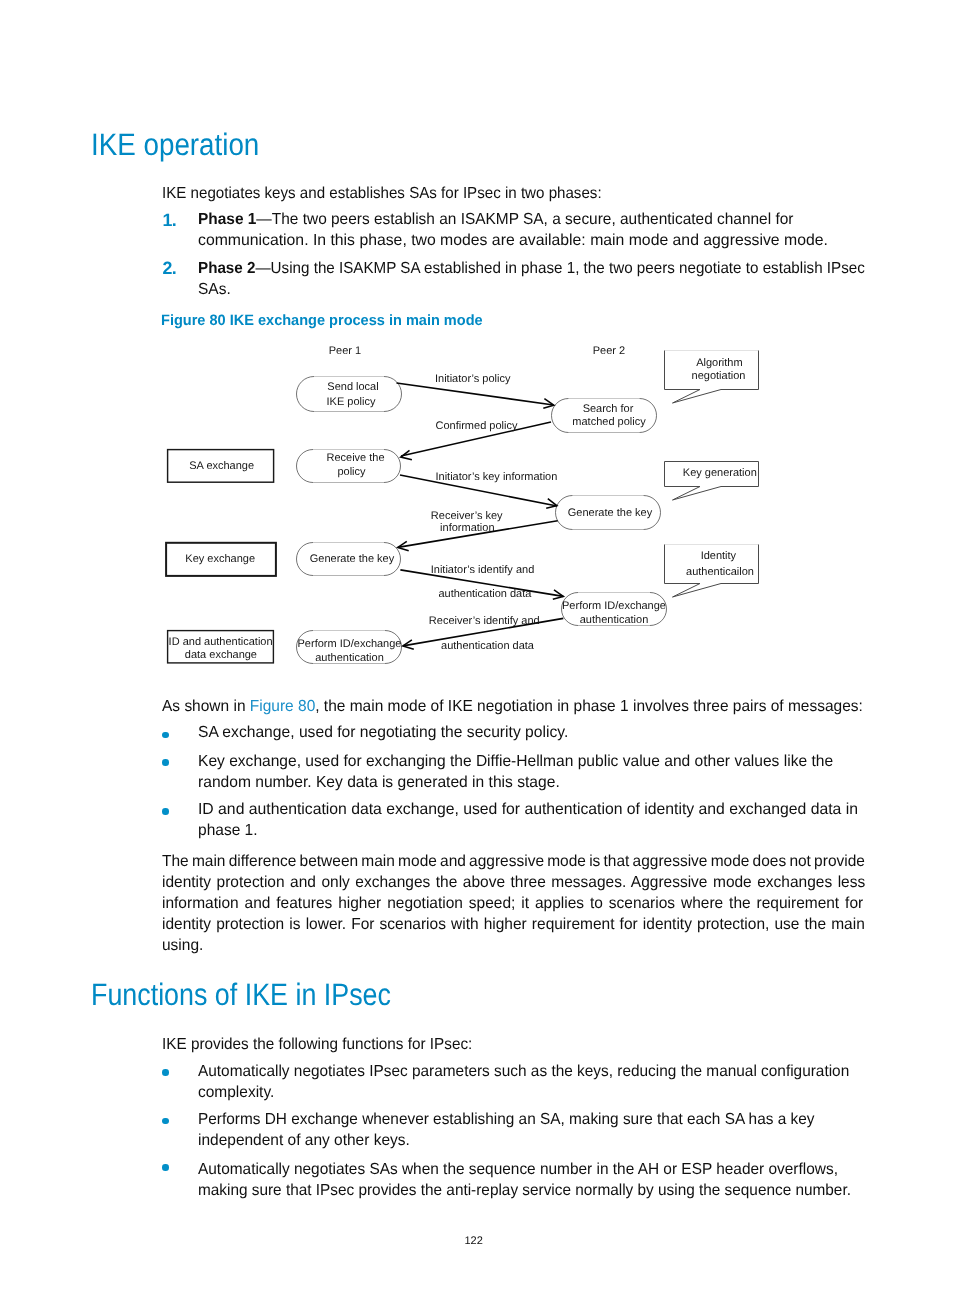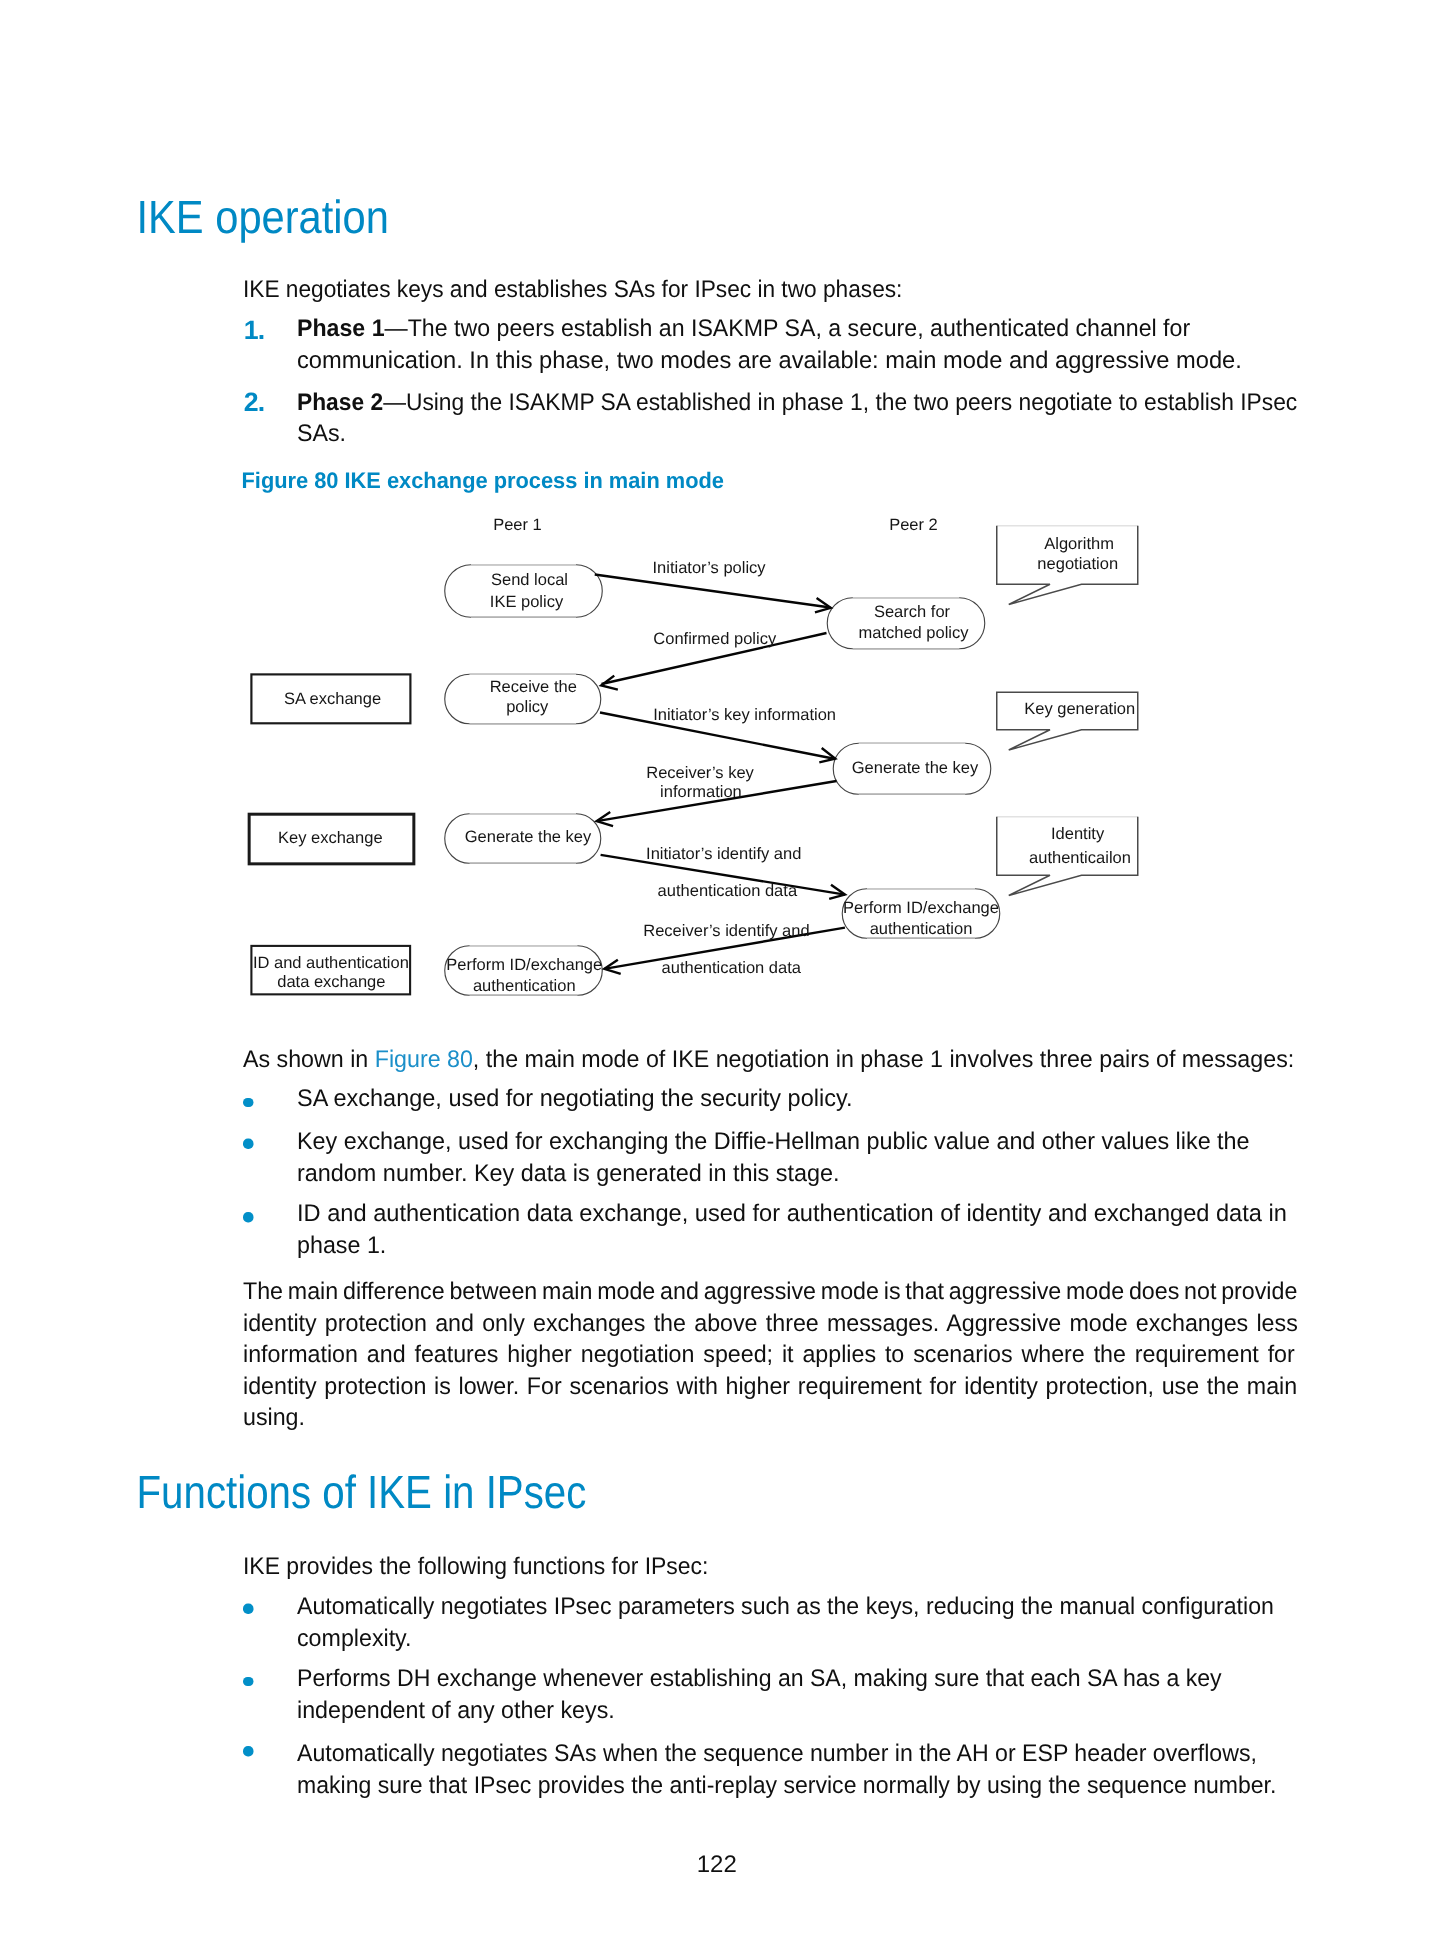--- a/index.html
+++ b/index.html
@@ -25,21 +25,21 @@
     font-size:16px;font-weight:400;color:#101010;line-height:21px;
     transform:scaleX(0.968);transform-origin:left top;
   }
   .lnk{color:#1b8fc9;}
   .numb{position:absolute;font-size:17.8px;font-weight:700;color:#0089c4;letter-spacing:-0.6px;}
   .dot{position:absolute;width:6.5px;height:6.5px;border-radius:50%;background:#028fc8;}
   .figcap{
     position:absolute;white-space:nowrap;font-size:15px;font-weight:700;
     color:#0089c4;transform:scaleX(0.96);transform-origin:left top;
   }
-  .pgnum{position:absolute;white-space:nowrap;font-size:16px;color:#101010;text-align:right;}
+  .pgnum{position:absolute;white-space:nowrap;font-size:11px;color:#101010;text-align:right;}
 
   svg.diagram{position:absolute;left:0;top:0;}
   .dgt{font-family:"Liberation Sans",sans-serif;fill:#161616;font-size:11px;}
 </style>
 </head>
 <body>
 
 <div class="page">
 
   <h1 class="sec-h" style="left:90.6px;top:102.4px;transform:scaleX(0.896)">IKE operation</h1>

